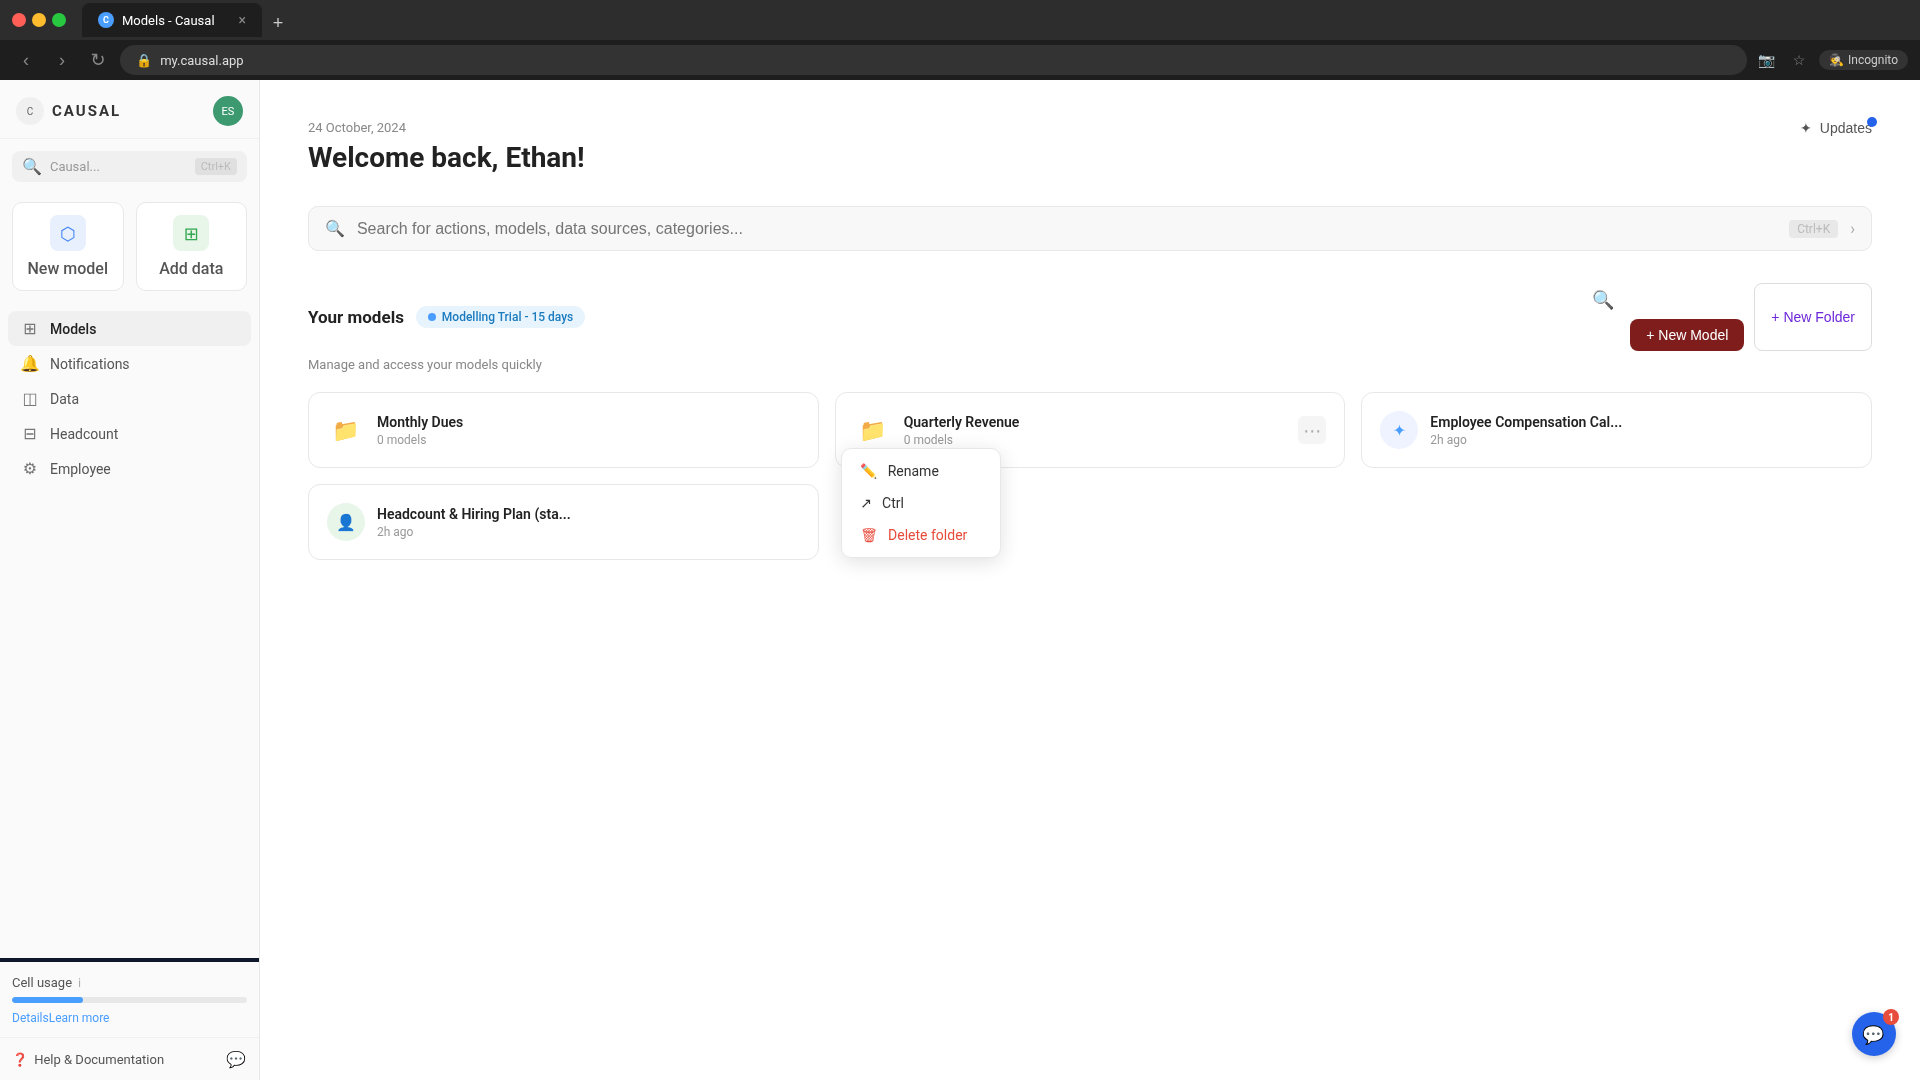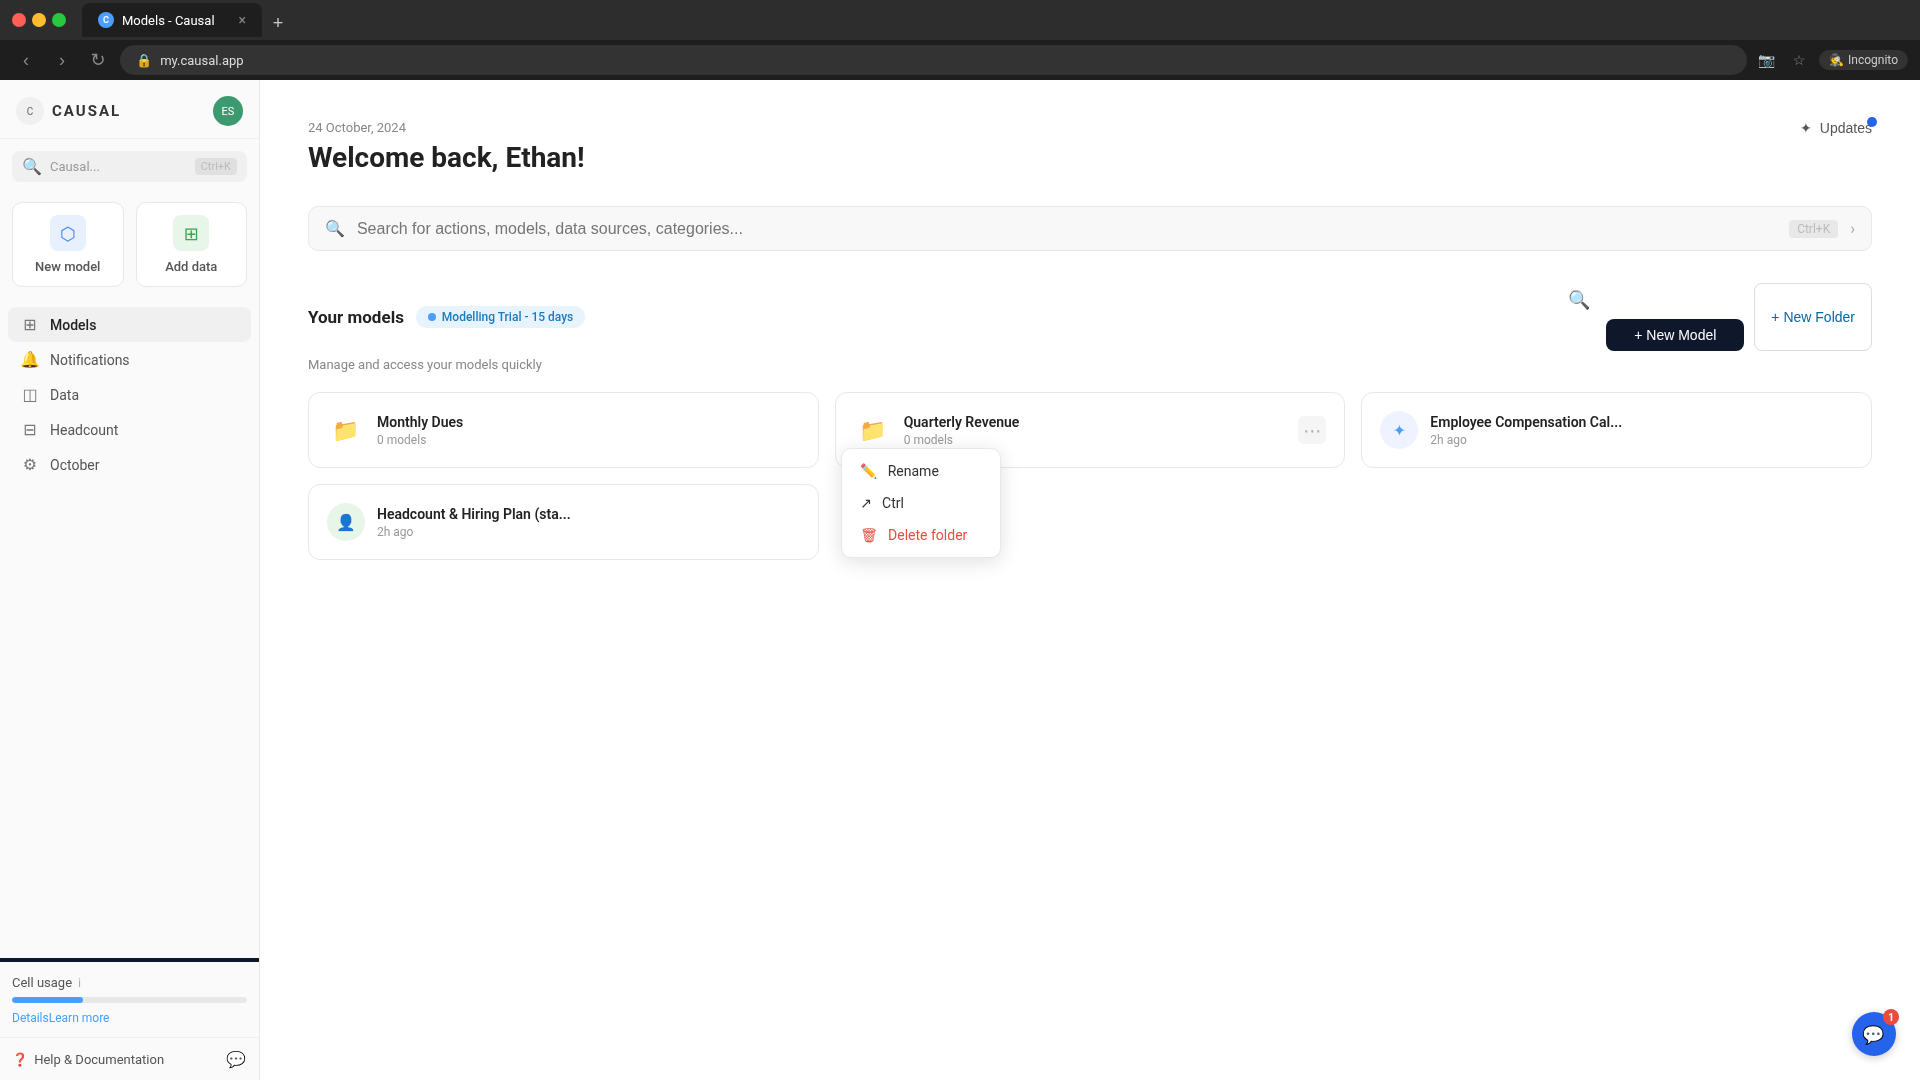--- a/index.html
+++ b/index.html
@@ -228,21 +228,21 @@
     }
     .qa-icon {
       width: 36px; height: 36px;
       border-radius: 8px;
       display: flex; align-items: center; justify-content: center;
       font-size: 18px;
     }
     .qa-icon-model { background: #e8f0fe; color: #4285f4; }
     .qa-icon-data { background: #e8f5e9; color: #34a853; }
     .qa-label {
-      font-size: 13px;
+      font-size: 16px;
       color: #555;
       font-weight: 500;
     }
     .sidebar-nav {
       flex: 1;
       padding: 4px 8px;
     }
     .nav-item {
       display: flex;
       align-items: center;
@@ -397,33 +397,33 @@
     .trial-dot {
       width: 8px; height: 8px;
       border-radius: 50%;
       background: #4a9eff;
     }
     .models-actions {
       display: flex;
       gap: 10px;
     }
     .btn-new-model {
-      background: #0f172a;
+      background: #7f1d1d;
       color: #fff;
       border: none;
       border-radius: 8px;
-      padding: 8px 28px;
+      padding: 8px 16px;
       font-size: 14px;
       font-weight: 500;
       cursor: pointer;
       display: flex; align-items: center; gap: 6px; margin-top: 36px;
     }
     .btn-new-folder {
       background: #fff;
-      color: #0369a1;
+      color: #6d28d9;
       border: 1px solid #ddd;
       border-radius: 8px;
       padding: 8px 16px;
       font-size: 14px;
       font-weight: 500;
       cursor: pointer;
       display: flex; align-items: center; gap: 6px;
     }
     .search-models-btn {
       width: 34px; height: 34px;
@@ -645,21 +645,21 @@
       <div class="nav-item">
         <span class="nav-icon">◫</span>
         <span>Data</span>
       </div>
       <div class="nav-item">
         <span class="nav-icon">⊟</span>
         <span>Headcount</span>
       </div>
       <div class="nav-item">
         <span class="nav-icon">⚙</span>
-        <span>October</span>
+        <span>Employee</span>
       </div>
     </div>
 
     <div style="flex:1;"></div>
 
     <div class="sidebar-footer">
       <div class="cell-usage-header">
         <span>Cell usage</span>
         <span style="color:#aaa;font-size:12px;">ℹ</span>
       </div>

